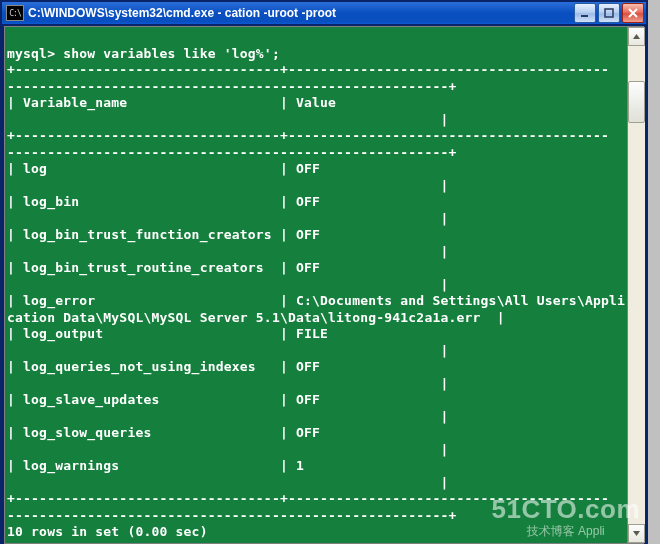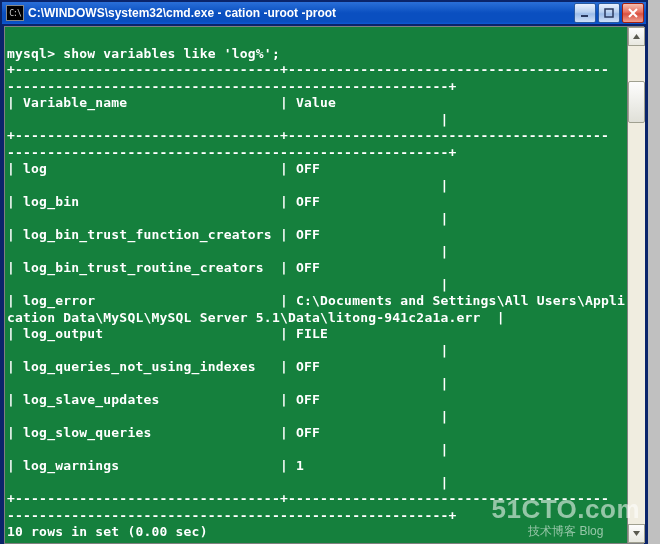--- a/index.html
+++ b/index.html
@@ -187,15 +187,15 @@
       <div class="scroll-btn">
         <svg width="9" height="9">
             <path d="M4.5 7 L8 2 L1 2 Z" fill="#5a5a50"></path>
           </svg>
       </div>
     </div>
   </div>
 
   <div class="watermark">
     <div class="wm-main">51CTO.com</div>
-    <div class="wm-sub">技术博客    Blog</div>
+    <div class="wm-sub">技术博客    Appli</div>
   </div>
 </div>
 
 </body></html>

